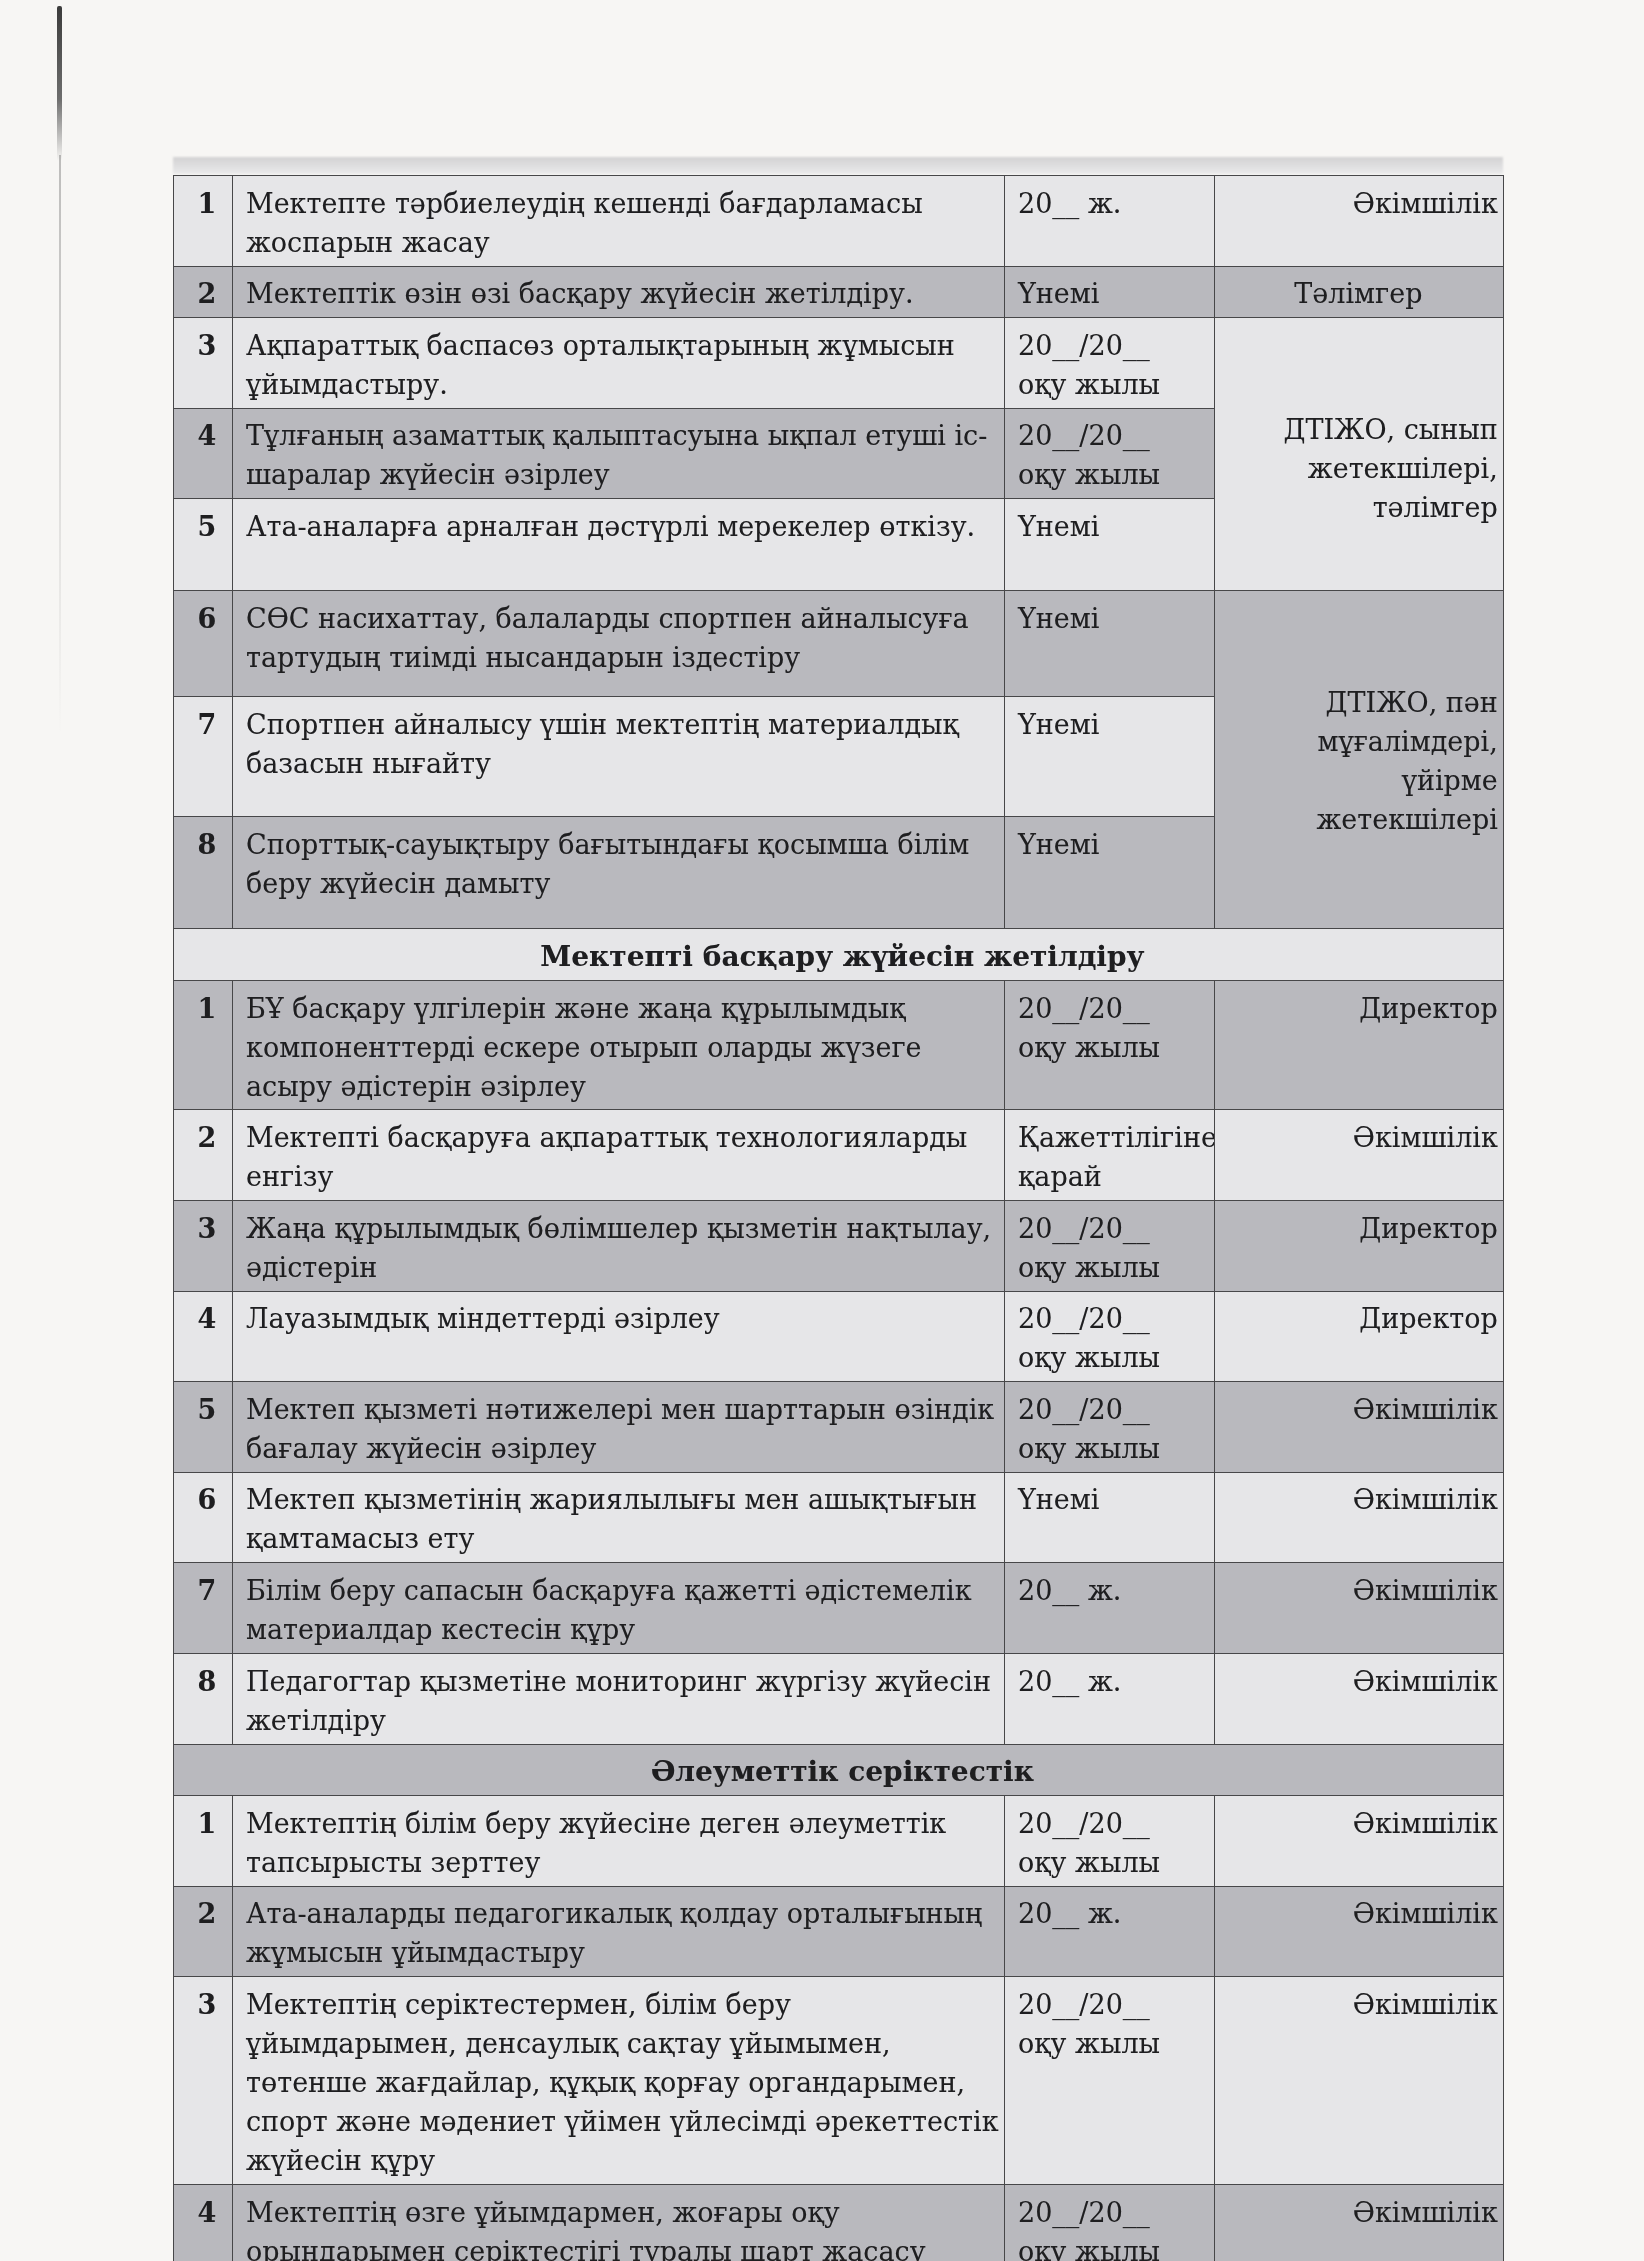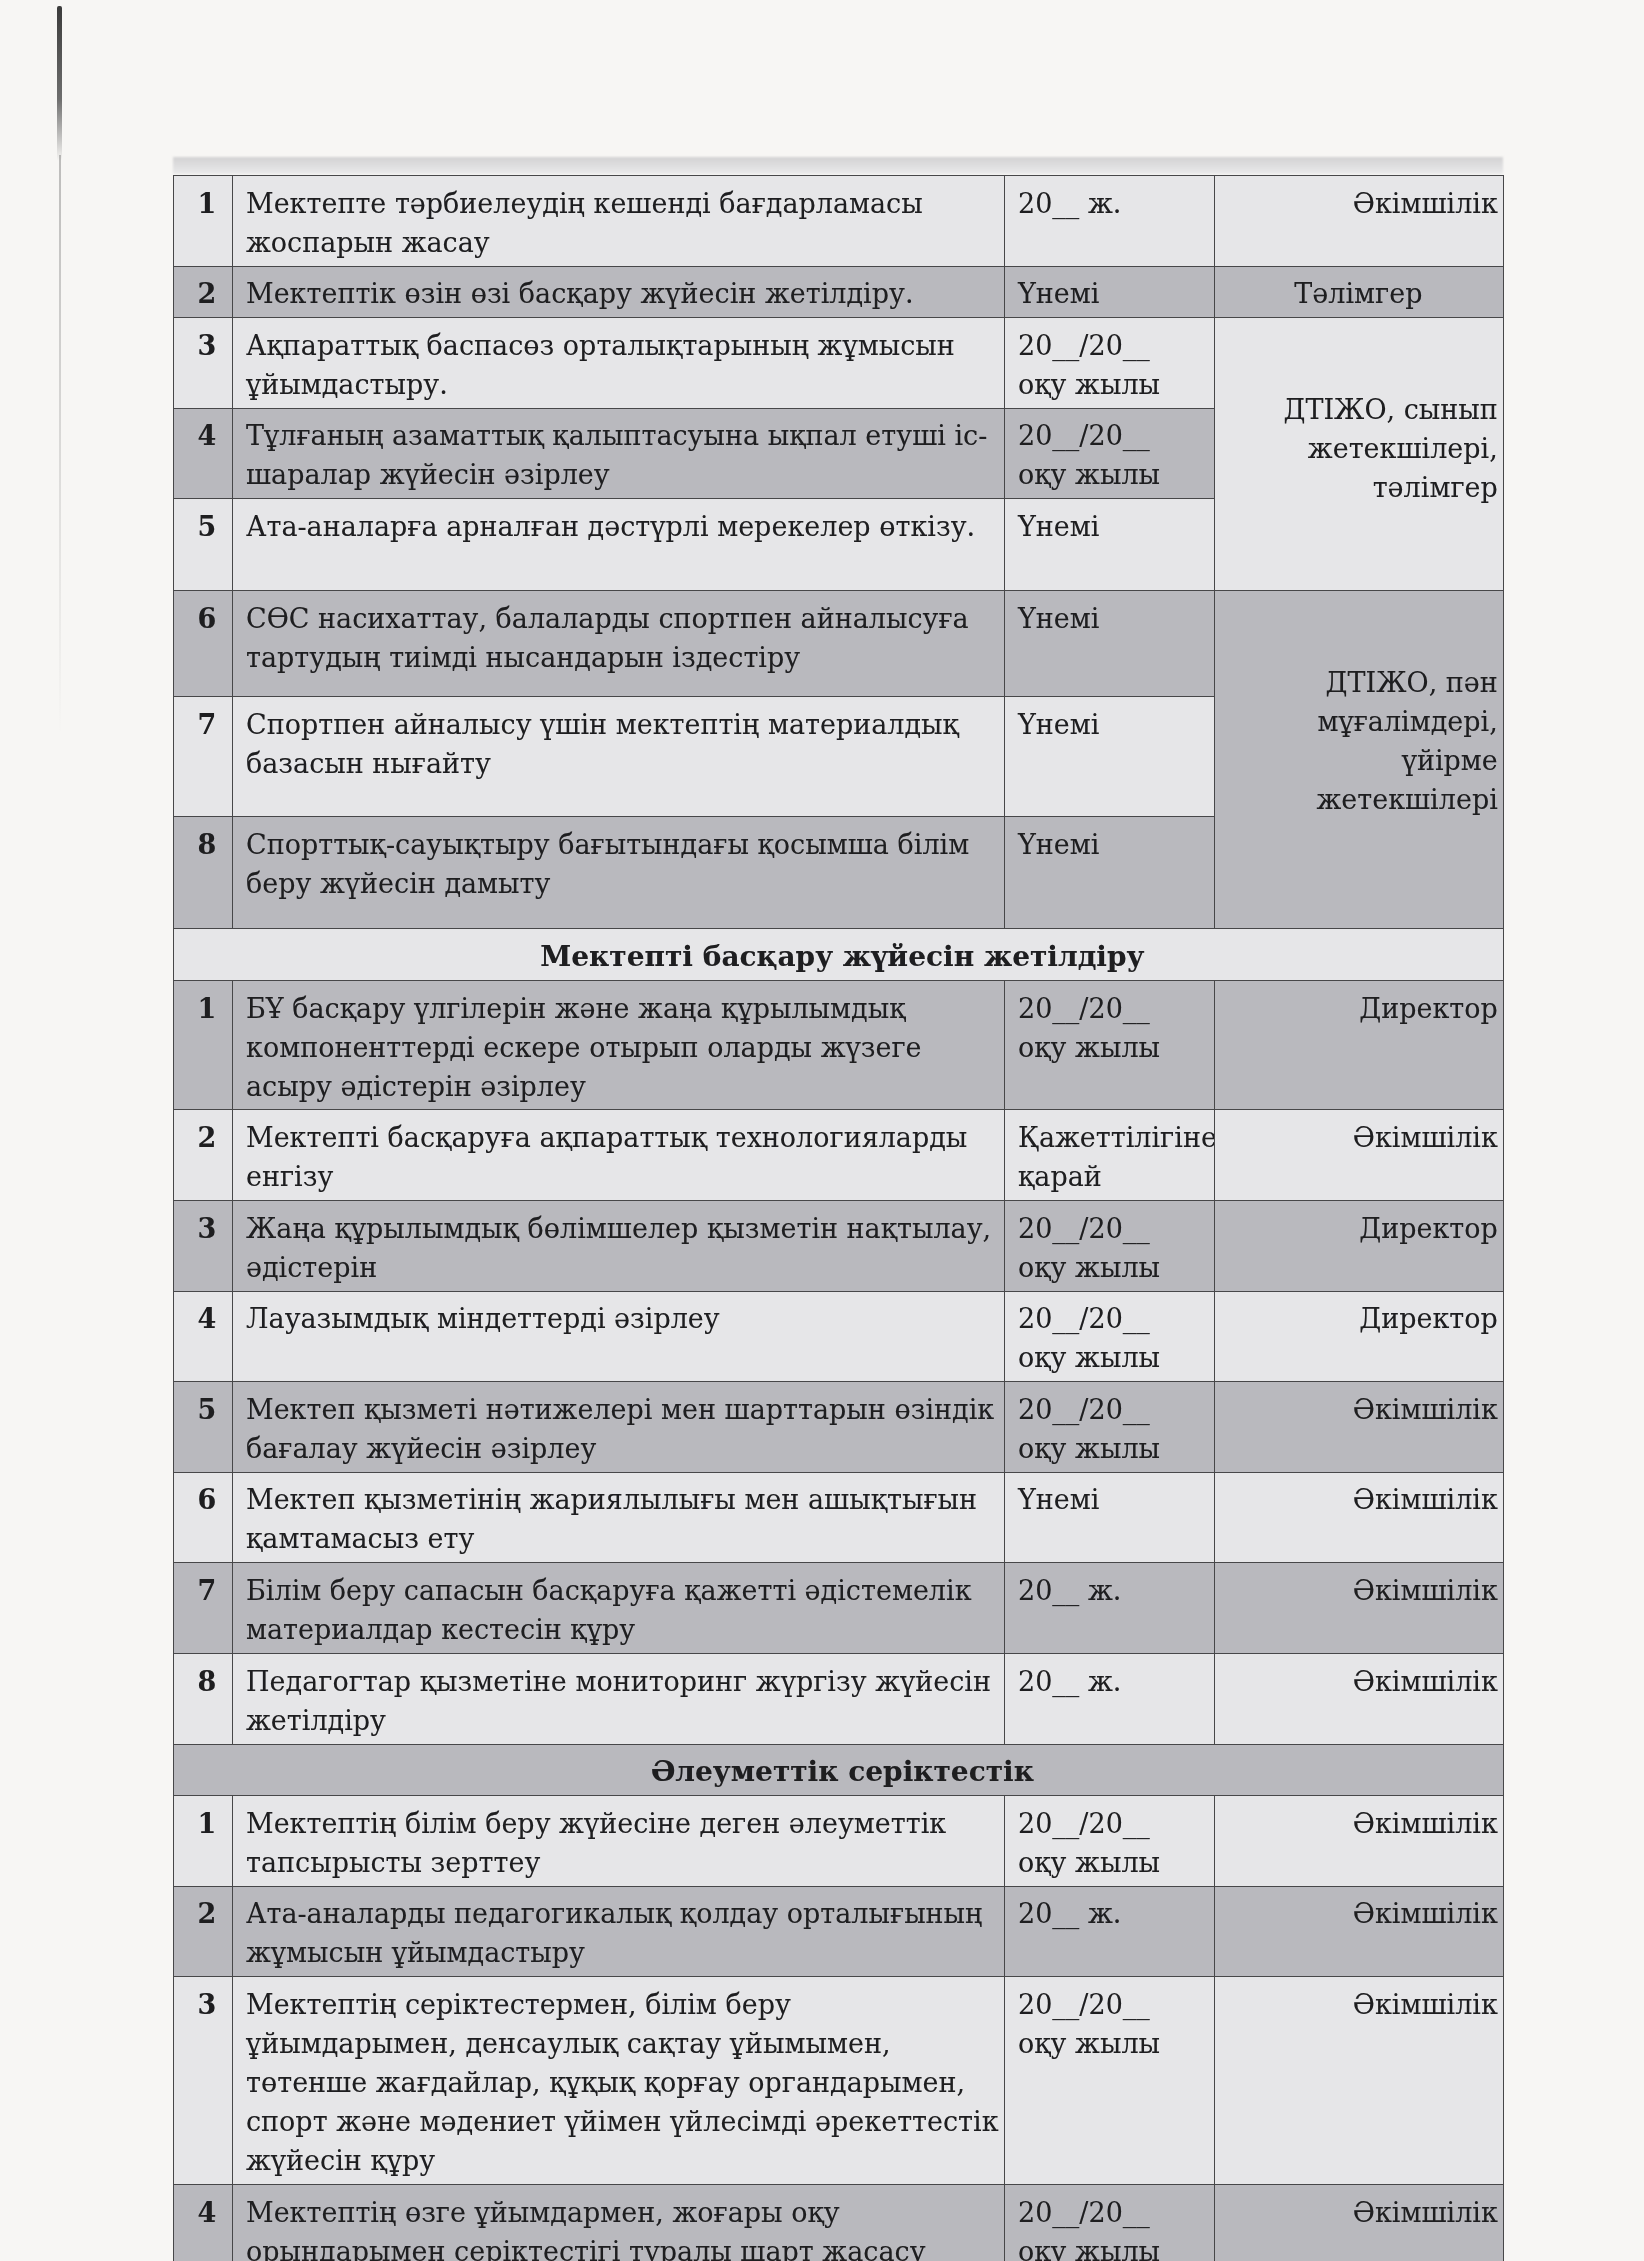--- a/index.html
+++ b/index.html
@@ -43,21 +43,21 @@
     overflow:hidden;
   }
   table.plan{border:1.9px solid #3d3d3f;}
   tr.light{background:var(--row-light,#e6e6e8);}
   tr.dark{background:var(--row-dark,#b9b9be);}
   td.num{text-align:center;font-weight:bold;padding-left:2.6px;padding-right:2.6px;}
   td.task{padding-left:17px;padding-right:14px;}
   td.period{white-space:pre-line;padding-left:11.6px;}
   td.resp{white-space:pre-line;padding-left:15.5px;text-align:right;}
   td.resp.center{text-align:center;padding-left:3.9px;}
-  td.resp.merged{padding-top:72px;}
+  td.resp.merged{padding-top:92px;}
   td.resp.resp-light{background:var(--row-light,#e6e6e8);}
   td.resp.resp-dark{background:var(--row-dark,#b9b9be);margin-top:34px;}
   td.hdr{
     text-align:center;font-weight:bold;font-size:28px;
     padding-top:5.2px;padding-bottom:2.6px;
   }
 </style>
 </head>
 <body>
 

